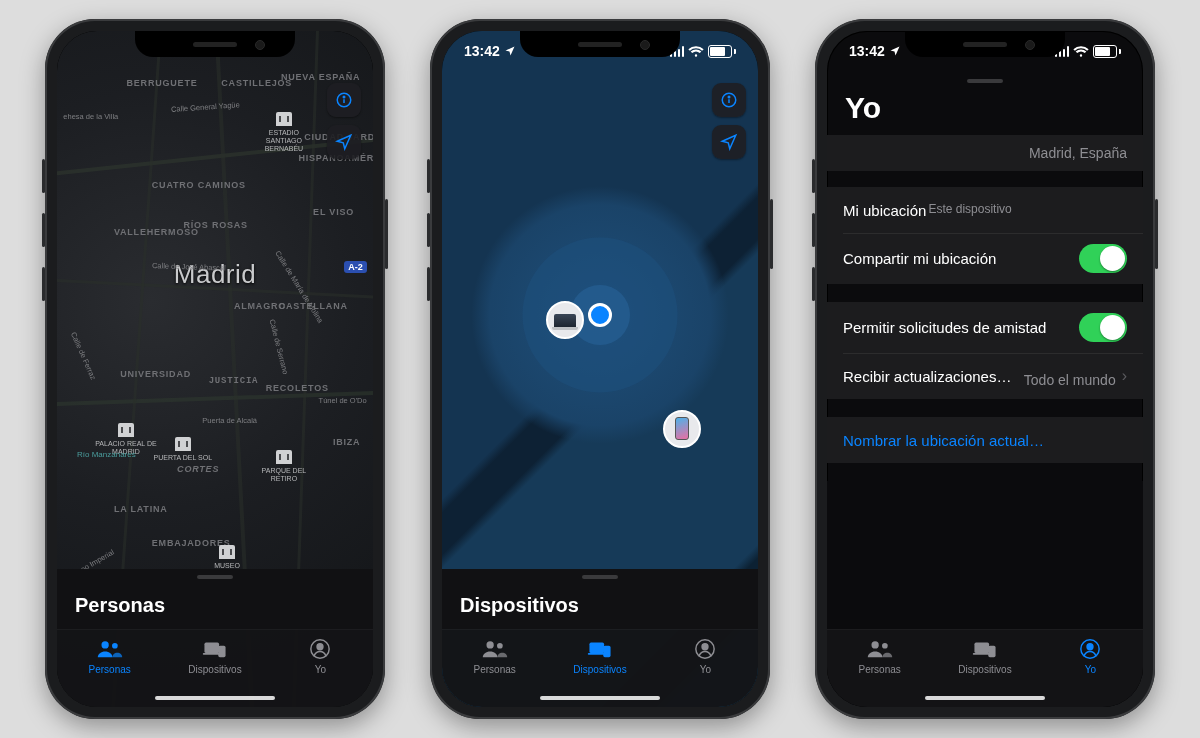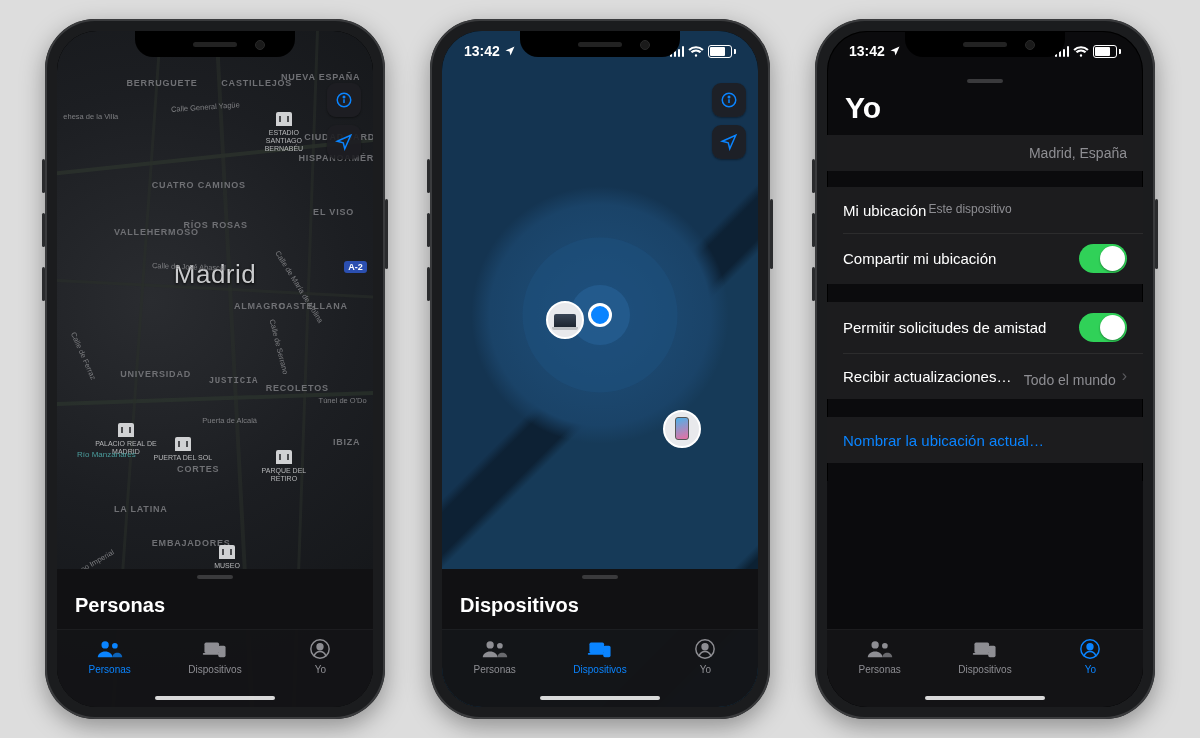--- a/index.html
+++ b/index.html
@@ -181,21 +181,21 @@
         <span class="district" style="left:22%;top:7%;">BERRUGUETE</span>
         <span class="district" style="left:52%;top:7%;">CASTILLEJOS</span>
         <span class="district" style="right:4%;top:6%;">NUEVA ESPAÑA</span>
         <span class="district" style="left:30%;top:22%;">CUATRO CAMINOS</span>
         <span class="district" style="right:-6%;top:18%;">HISPANOAMÉRICA</span>
         <span class="district" style="right:6%;top:26%;">EL VISO</span>
         <span class="district" style="left:40%;top:28%;">RÍOS ROSAS</span>
         <span class="district" style="left:18%;top:29%;">VALLEHERMOSO</span>
         <span class="district" style="left:20%;top:50%;">UNIVERSIDAD</span>
         <span class="district" style="left:48%;top:51%;font-family:Liberation Mono, monospace;">JUSTICIA</span>
-        <span class="district" style="left:38%;top:64%;">CORTES</span>
+        <span class="district" style="left:38%;top:64%;font-style:italic;">CORTES</span>
         <span class="district" style="left:18%;top:70%;">LA LATINA</span>
         <span class="district" style="left:30%;top:75%;">EMBAJADORES</span>
         <span class="district" style="right:4%;top:60%;">IBIZA</span>
         <span class="district" style="right:-4%;top:15%;">CIUDAD JARDÍN</span>
         <span class="district" style="left:56%;top:40%;">ALMAGRO</span>
         <span class="district" style="right:8%;top:40%;">CASTELLANA</span>
         <span class="district" style="right:14%;top:52%;">RECOLETOS</span>
         <span class="district" style="left:16%;top:85%;">CHOPERA</span>
 
         <div class="poi" style="left:62%;top:12%;">

